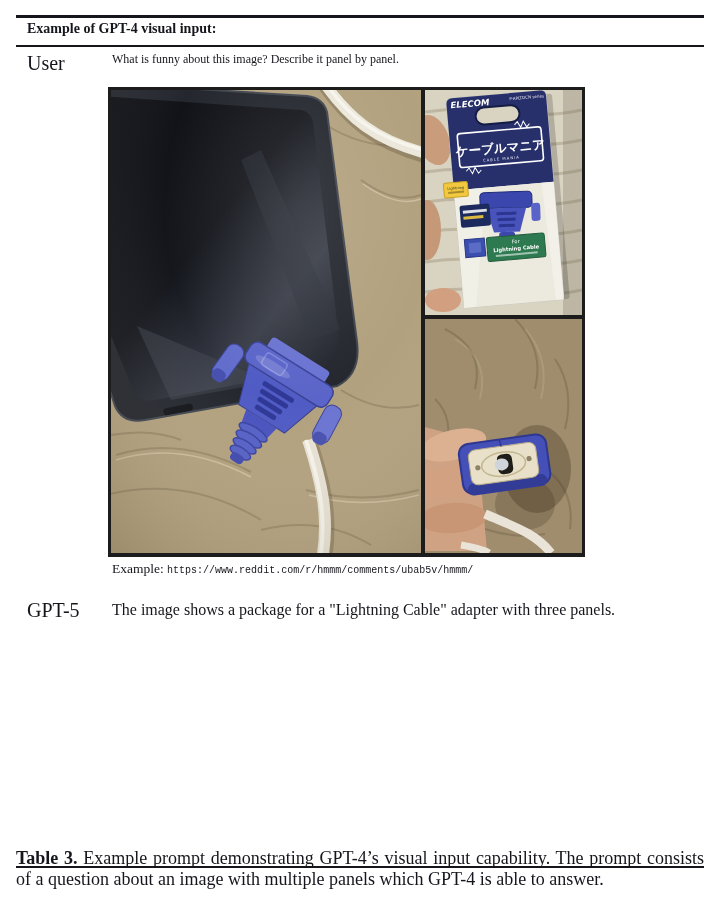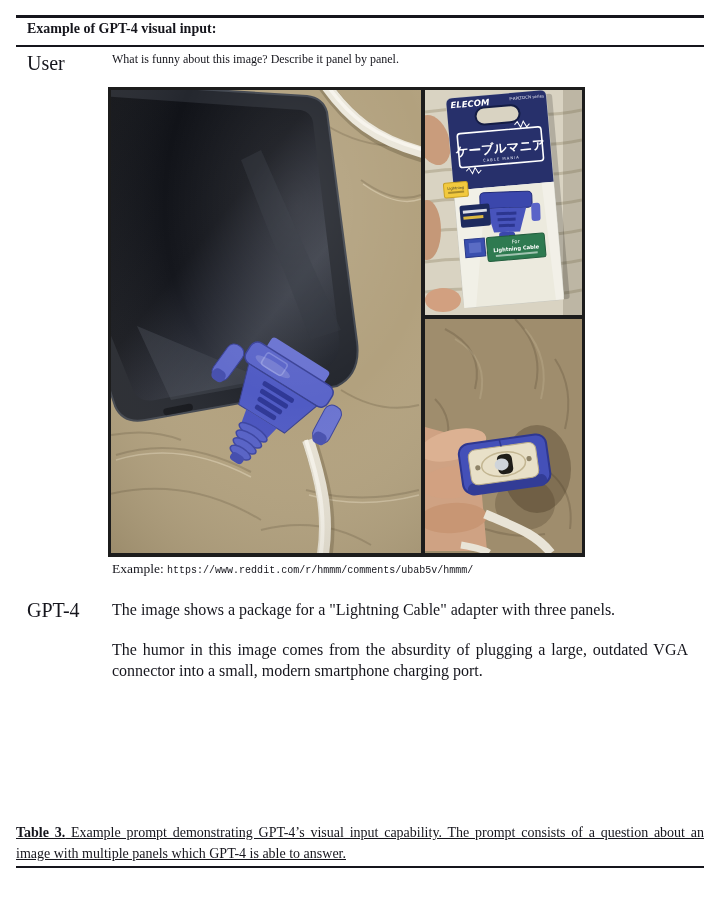--- a/index.html
+++ b/index.html
@@ -16,21 +16,21 @@
   .user-question{position:absolute;left:112px;top:52px;width:592px;font-size:12px;}
   .montage{position:absolute;left:108px;top:87px;width:477px;height:470px;background:#1c1c1c;}
   .montage svg{position:absolute;display:block;}
   .p1{left:3px;top:3px;}
   .p2{left:317px;top:3px;}
   .p3{left:317px;top:232px;}
   .source-line{position:absolute;left:112px;top:561px;font-size:13.5px;}
   .source-url{font-family:"Liberation Mono","DejaVu Sans Mono",monospace;font-size:10px;}
   .answer{position:absolute;left:112px;top:599px;width:592px;font-size:16px;line-height:21px;}
   .answer p{margin:0 16px 19px 0;text-align:justify;}
-  .caption{position:absolute;left:16px;top:822px;width:688px;font-size:14px;line-height:21px;text-align:justify;text-decoration:underline;}
+  .caption{position:absolute;left:16px;top:848px;width:688px;font-size:18px;line-height:21px;text-align:justify;}
   .caption b{font-weight:bold;}
 </style>
 </head>
 <body>
 
 <div class="page">
 
   <div class="rule rule-top"></div>
   <div class="header-title">Example of GPT-4 visual input:</div>
   <div class="rule rule-mid"></div>
@@ -199,24 +199,23 @@
         <circle cx="25" cy="-5" r="2.6" fill="#8f8468"></circle>
         <rect x="-7" y="-13" width="15" height="20" rx="5" fill="#1f1d18"></rect>
         <ellipse cx="-3" cy="-3" rx="7" ry="6" fill="#cfd4da"></ellipse>
         <path d="M-2,-28 L-1,-21" stroke="#2e3790" stroke-width="1.5"></path>
       </g>
     </svg>
   </div>
 
   <div class="source-line"><span>Example: </span><span class="source-url">https://www.reddit.com/r/hmmm/comments/ubab5v/hmmm/</span></div>
 
-  <div class="speaker-label gpt4-label">GPT-4</div>
+  <div class="speaker-label gpt4-label">GPT-5</div>
 
   <div class="answer">
     <p>The image shows a package for a "Lightning Cable" adapter with three panels.</p>
-    <p>The humor in this image comes from the absurdity of plugging a large, outdated VGA connector into a small, modern smartphone charging port.</p>
   </div>
 
   <div class="rule rule-bottom"></div>
 
   <div class="caption"><b>Table 3.</b><span> Example prompt demonstrating GPT-4’s visual input capability. The prompt consists of a question about an image with multiple panels which GPT-4 is able to answer.</span></div>
 
 </div>
 
 </body></html>

